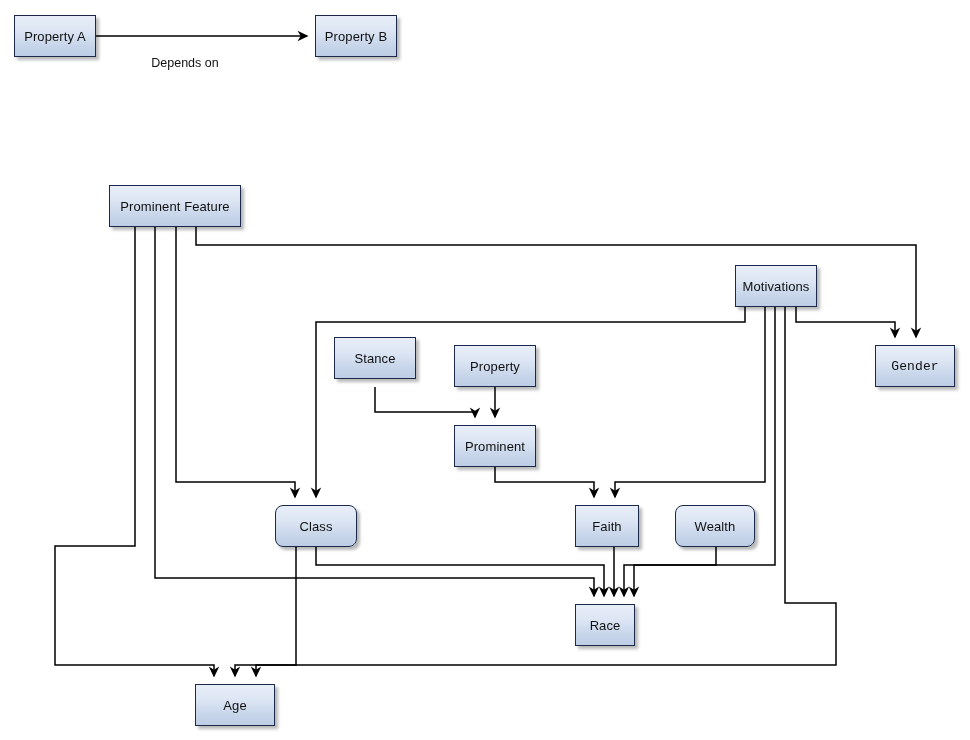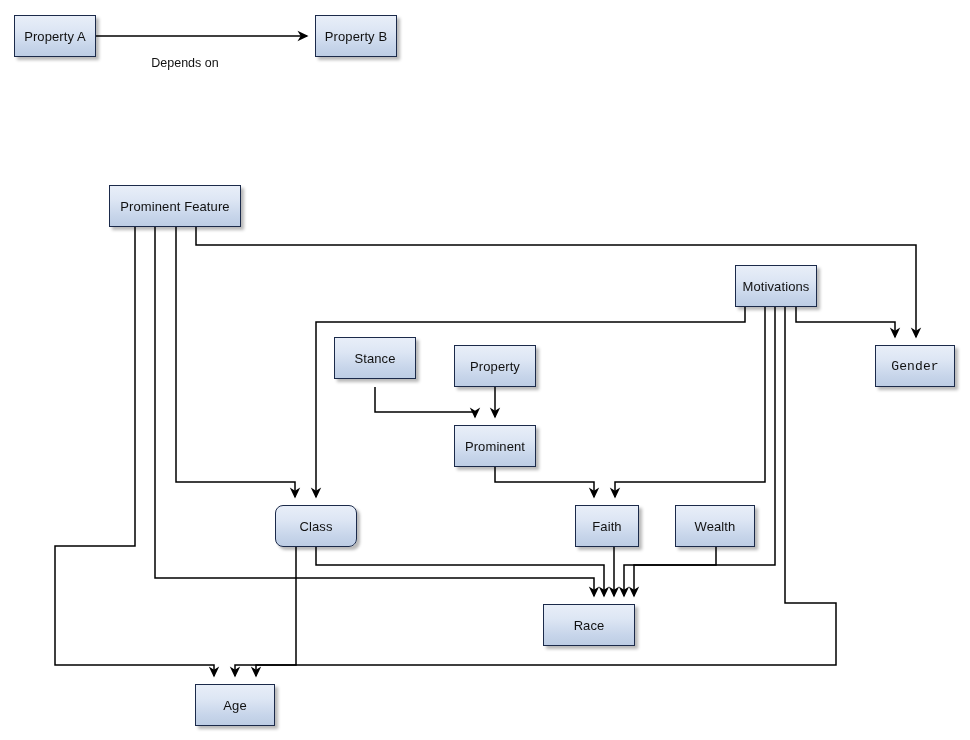--- a/index.html
+++ b/index.html
@@ -133,24 +133,24 @@
       </div>
       <div class="node" style="left: 454px; top: 425px; width: 82px; height: 42px;">
         <span>Prominent</span>
       </div>
       <div class="node" style="left: 275px; top: 505px; width: 82px; height: 42px; border-radius: 8px;">
         <span>Class</span>
       </div>
       <div class="node" style="left: 575px; top: 505px; width: 64px; height: 42px;">
         <span>Faith</span>
       </div>
-      <div class="node" style="left: 675px; top: 505px; width: 80px; height: 42px;">
+      <div class="node" style="left: 675px; top: 505px; width: 80px; height: 42px; border-radius: 8px;">
         <span>Wealth</span>
       </div>
-      <div class="node" style="left: 543px; top: 604px; width: 92px; height: 42px; text-align: right;">
+      <div class="node" style="left: 575px; top: 604px; width: 60px; height: 42px; text-align: right;">
         <span>Race</span>
       </div>
       <div class="node" style="left: 195px; top: 684px; width: 80px; height: 42px;">
         <span>Age</span>
       </div>
     </div>
   <div id="label-layer">
       <div class="edge-label" style="left: 185px; top: 56px; transform: translateX(-50%);">Depends on</div>
     </div>
 

